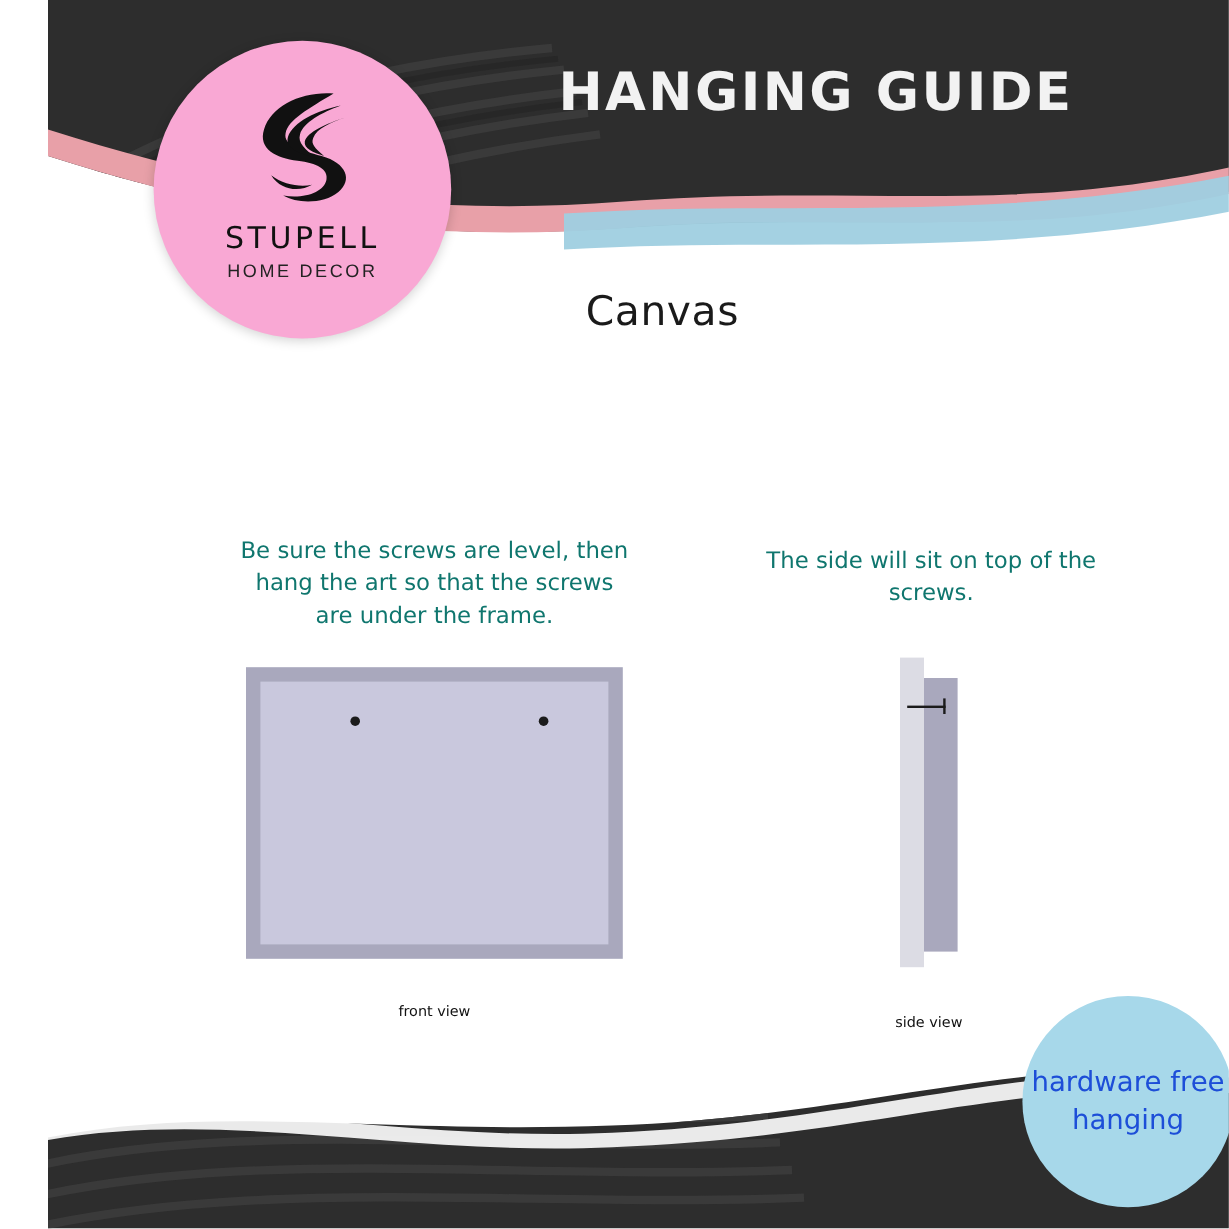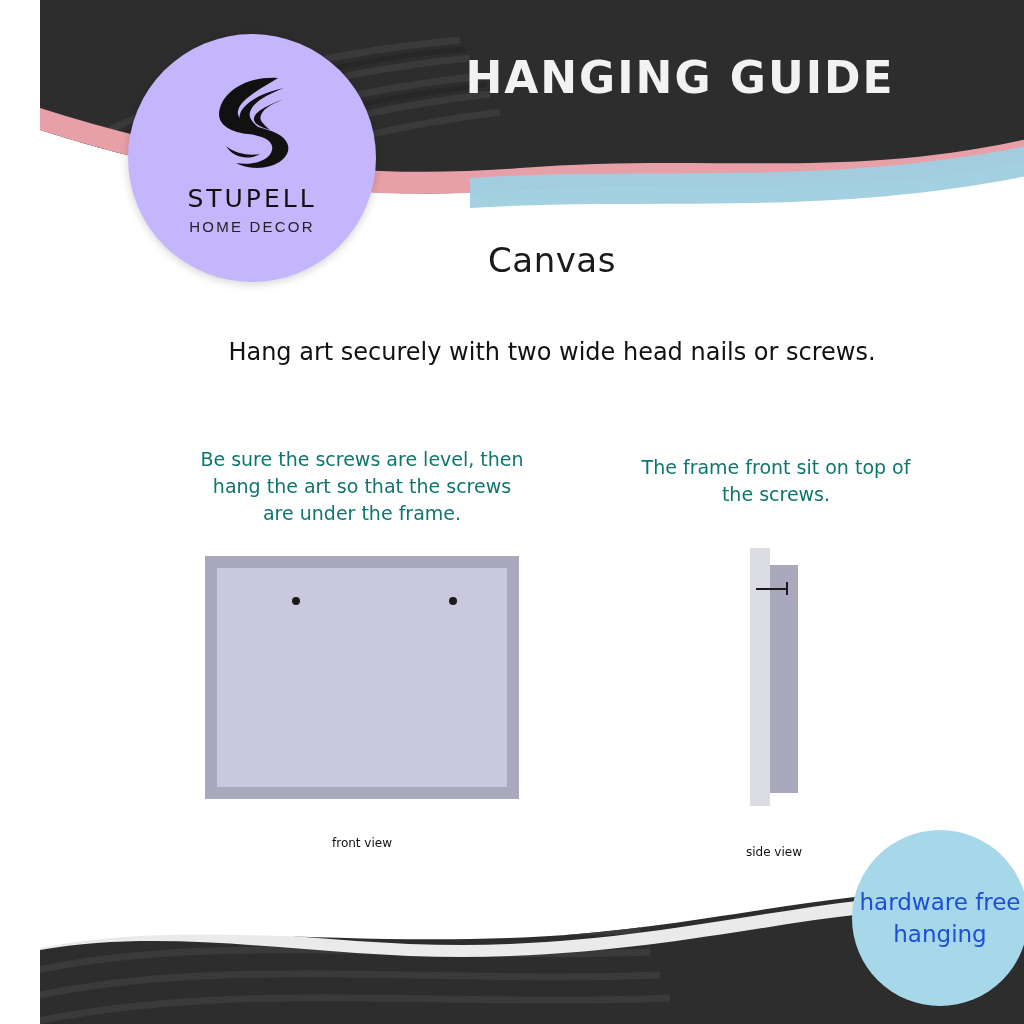--- a/index.html
+++ b/index.html
@@ -47,21 +47,21 @@
   }
 
   
   .logo-badge {
     position: absolute;
     left: 88px;
     top: 34px;
     width: 248px;
     height: 248px;
     border-radius: 50%;
-    background: #c4b5fd;
+    background: #f9a8d4;
     box-shadow: 0 2px 10px rgba(0,0,0,0.18);
     display: flex;
     flex-direction: column;
     align-items: center;
     justify-content: flex-start;
   }
   .logo-mark {
     margin-top: 28px;
     width: 120px;
     height: 120px;
@@ -278,25 +278,24 @@
       <path d="M92,26 C72,30 52,40 48,52 C45,62 58,66 72,70 C62,62 56,57 58,50 C61,40 76,32 92,26 Z" fill="#111111"></path>
       <path d="M96,36 C80,41 64,48 62,56 C61,62 69,65 78,68 C70,61 67,58 69,53 C72,45 84,40 96,36 Z" fill="#111111"></path>
       <path d="M34,84 C44,92 58,94 68,92 C58,98 42,97 34,84 Z" fill="#111111"></path>
     </svg>
     <div class="logo-name">STUPELL</div>
     <div class="logo-sub">HOME DECOR</div>
   </div>
 
   <div class="product-type">Canvas</div>
 
-  <div class="main-instruction">Hang art securely with two wide head nails or screws.</div>
 
   <div class="caption caption-front">Be sure the screws are level, then hang the art so that the screws are under the frame.</div>
 
-  <div class="caption caption-side">The frame front sit on top of the screws.</div>
+  <div class="caption caption-side">The side will sit on top of the screws.</div>
 
   <div class="front-frame">
     <div class="front-inner">
       <div class="screw-dot screw-left"></div>
       <div class="screw-dot screw-right"></div>
     </div>
   </div>
   <div class="view-label view-label-front">front view</div>
 
   <div class="side-wall"></div>

